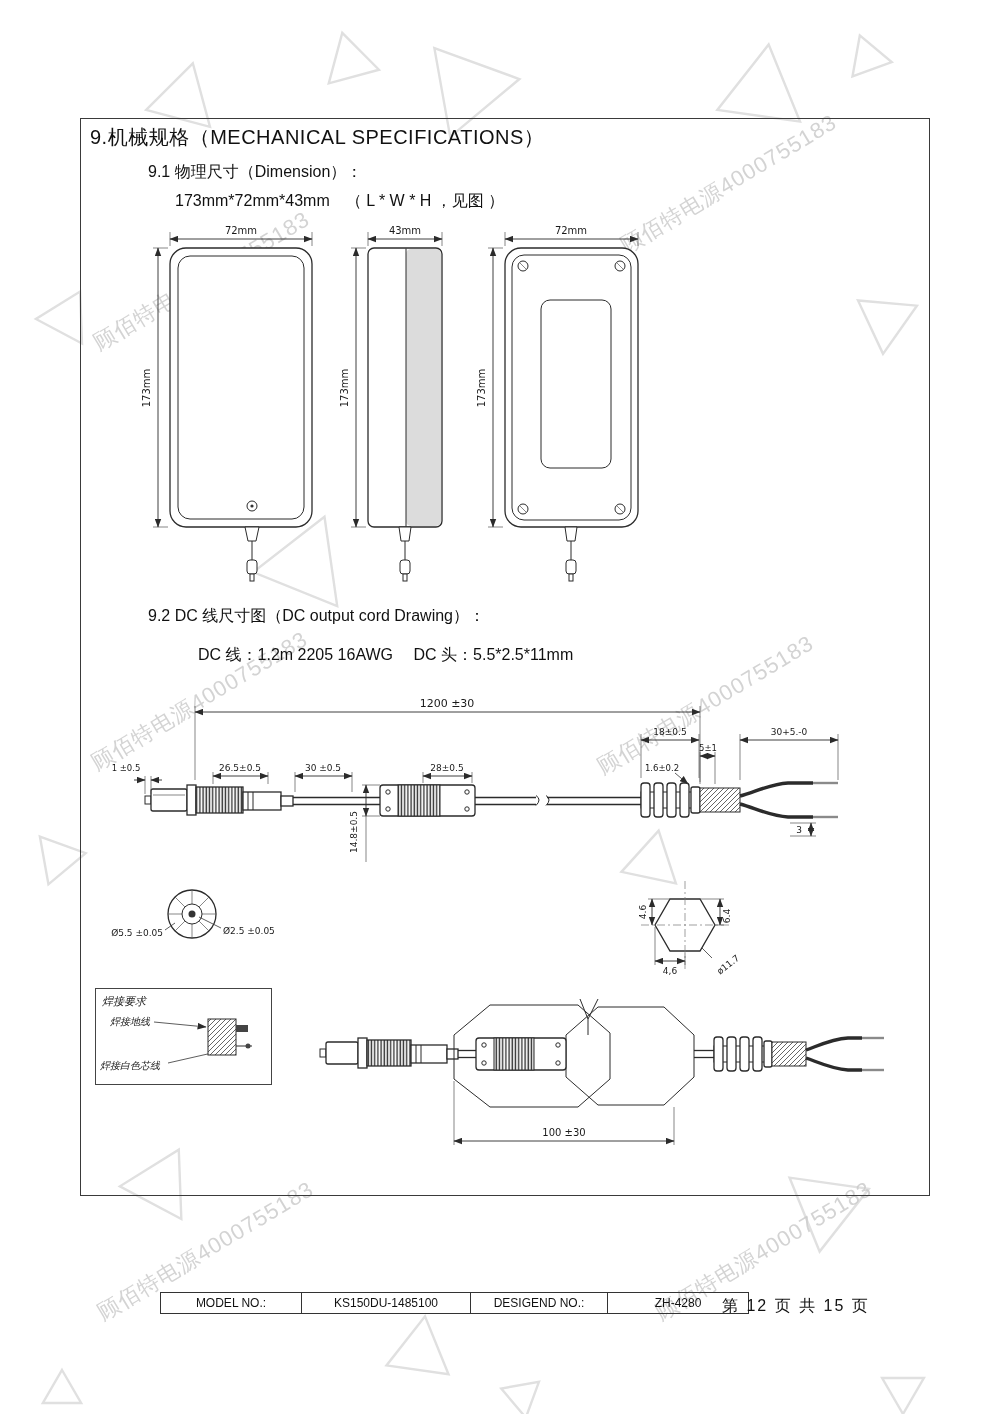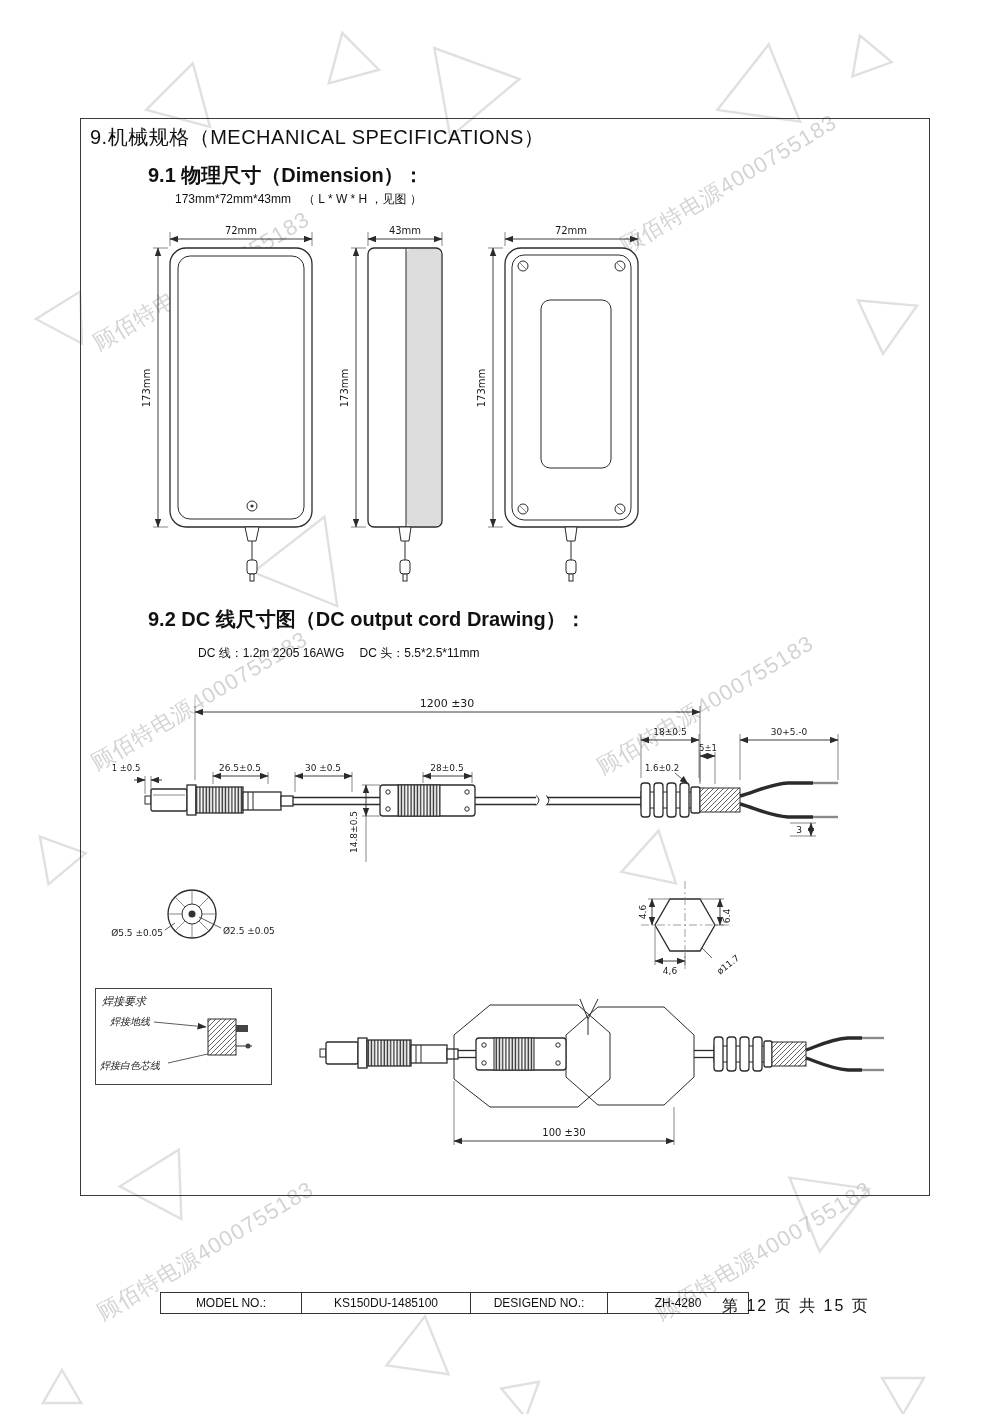--- a/index.html
+++ b/index.html
@@ -11,22 +11,22 @@
   .wm-layer{position:absolute;inset:0;z-index:0;pointer-events:none;}
   .wm-text{position:absolute;color:#c9c9c9;font-size:22px;letter-spacing:1px;
            transform:rotate(-31deg);transform-origin:0 0;white-space:nowrap;opacity:.8;}
 
   
   .content{position:absolute;inset:0;z-index:1;}
   .border-box{position:absolute;left:80px;top:118px;width:848px;height:1076px;
               border:1.5px solid #3a3a3a;}
   .abs{position:absolute;}
   .title{font-size:20px;font-weight:500;letter-spacing:.5px;}
-  .h2{font-size:20px;font-weight:bold;}
-  .body-text{font-size:12px;}
+  .h2{font-size:16px;}
+  .body-text{font-size:16px;}
 
   
   svg text{font-family:"DejaVu Sans","Liberation Sans",sans-serif;font-size:10px;fill:#1a1a1a;}
   svg .t9{font-size:9px;} svg .t85{font-size:8.5px;} svg .t11{font-size:11px;} svg .t10{font-size:10px;}
   .part{fill:#ffffff;stroke:#2b2b2b;stroke-width:1.3;}
   .thin{stroke-width:1;}
   .dim{stroke:#2b2b2b;stroke-width:.9;fill:none;}
   .ext{stroke:#555;stroke-width:.7;fill:none;}
   .cl{stroke:#777;stroke-width:.7;fill:none;stroke-dasharray:8 3 2 3;}
   .wire{stroke:#2b2b2b;stroke-width:3.4;fill:none;}

